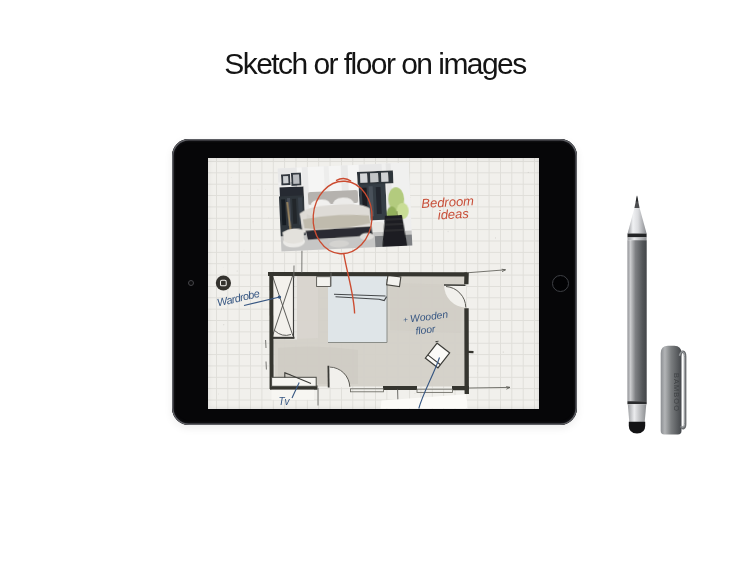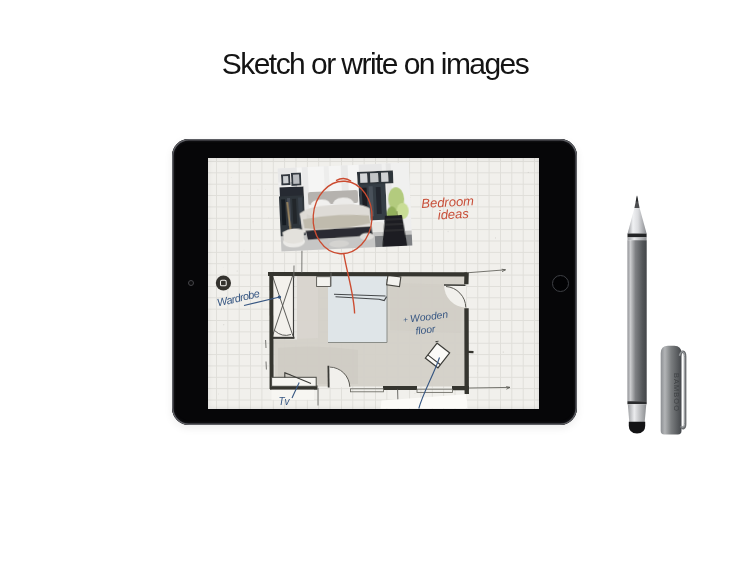--- a/index.html
+++ b/index.html
@@ -18,21 +18,21 @@
   .screen{position:absolute;left:36px;top:18.5px;width:331px;height:251px;
           background-color:#f1f0ec;
           background-image:linear-gradient(#dfded9 1px,transparent 1px),
                            linear-gradient(90deg,#dfded9 1px,transparent 1px);
           background-size:11.37px 11.37px;background-position:8px 3px;box-shadow:inset 0 0 5px rgba(60,60,70,.14);}
   .pen{position:absolute;left:610px;top:190px;}
 </style>
 </head>
 <body>
 
-<div class="title">Sketch or write on images</div>
+<div class="title">Sketch or floor on images</div>
 
 <div class="tablet">
 
   <div class="camera"></div>
 
   <div class="home"></div>
 
   <div class="screen">
     <svg width="331" height="251" viewBox="0 0 331 251" xmlns="http://www.w3.org/2000/svg">
     <defs>

